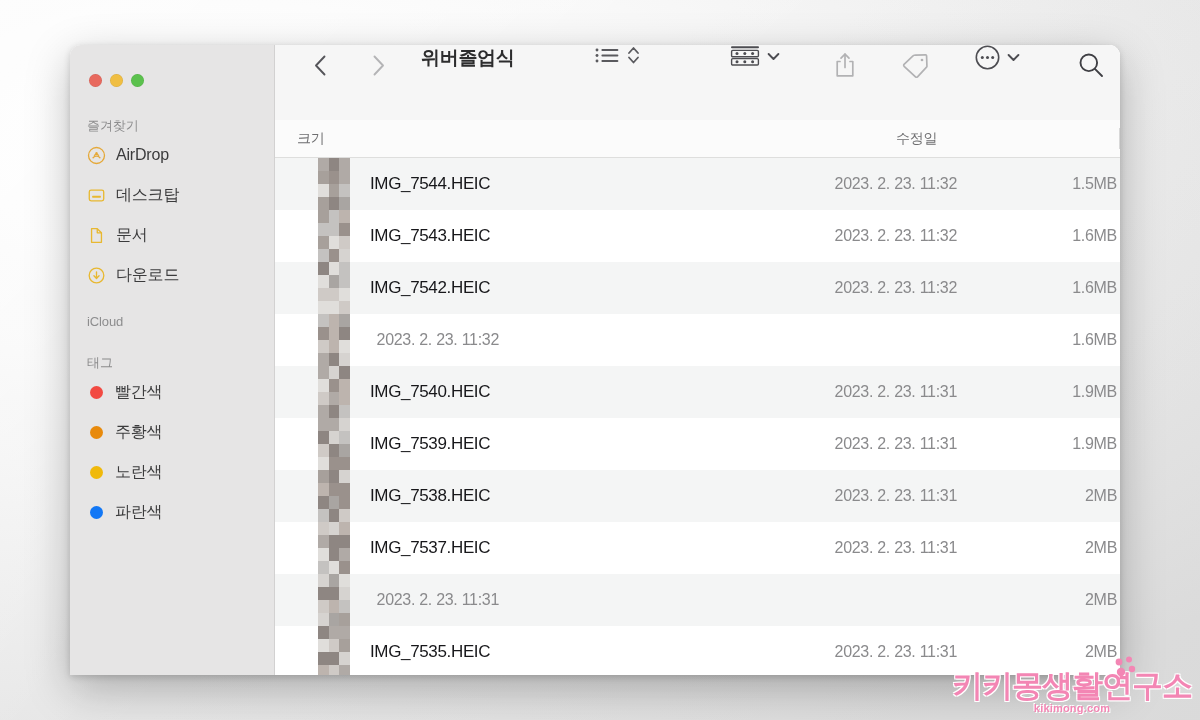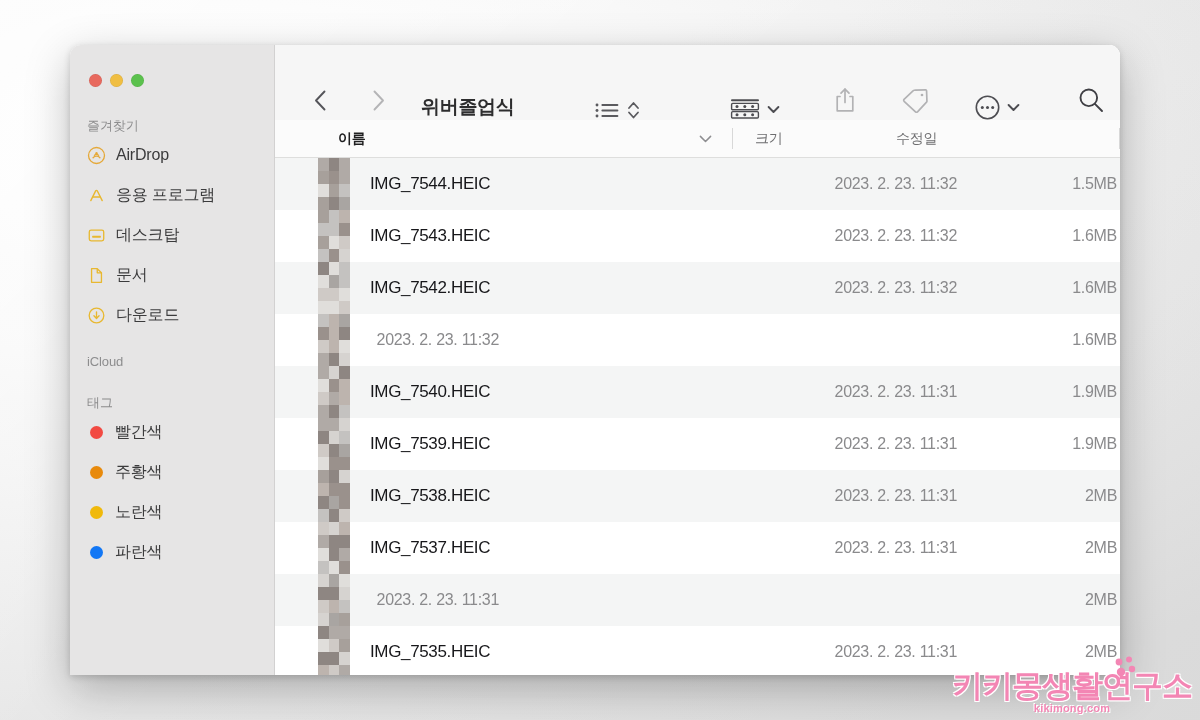--- a/index.html
+++ b/index.html
@@ -64,21 +64,21 @@
   .tag-dot { width:13px; height:13px; border-radius:50%; margin-left:3px; flex:0 0 13px; }
   .sb-tag { display:flex; align-items:center; gap:12px; height:40px; padding-left:17px;
             font-size:16px; color:#3b3b3c; letter-spacing:-.2px; }
 
   
   #main { flex:1; display:flex; flex-direction:column; min-width:0; background:#fff; }
 
   #toolbar {
     height:75px; flex:0 0 75px;
     background:#f6f6f6;
-    display:flex; align-items:flex-end;
+    display:flex; align-items:flex-start;
     padding:0 16px 0 28px;
     gap:6px;
   }
   .tb-btn { display:flex; align-items:center; justify-content:center; height:40px; }
   .nav-chev { width:34px; }
   #window-title {
     font-size:19px; font-weight:700; color:#2d2d2e;
     margin-left:20px; letter-spacing:-.3px; white-space:nowrap;
   }
   .tb-spacer { flex:1; }
@@ -169,29 +169,20 @@
         <svg width="19" height="19" viewBox="0 0 20 20">
           <circle cx="10" cy="10" r="8.4" fill="none" stroke="#e5a93a" stroke-width="1.4"></circle>
           <path d="M6.4 12.4a4.6 4.6 0 0 1 7.2 0" fill="none" stroke="#e5a93a" stroke-width="1.4" stroke-linecap="round"></path>
           <path d="M7.8 9.8a2.8 2.8 0 0 1 4.4 0" fill="none" stroke="#e5a93a" stroke-width="1.4" stroke-linecap="round"></path>
           <circle cx="10" cy="7.6" r="1.25" fill="#e5a93a"></circle>
         </svg>
       </span>
       <span>AirDrop</span>
     </div>
 
-    <div class="sb-item">
-      <span class="sb-icon">
-        <svg width="19" height="19" viewBox="0 0 20 20">
-          <path d="M4 15.4 9.1 5.2a1 1 0 0 1 1.8 0L16 15.4" fill="none" stroke="#e8b830" stroke-width="1.5" stroke-linecap="round"></path>
-          <path d="M6.3 11.6h7.4" fill="none" stroke="#e8b830" stroke-width="1.5" stroke-linecap="round"></path>
-        </svg>
-      </span>
-      <span>응용 프로그램</span>
-    </div>
 
     <div class="sb-item">
       <span class="sb-icon">
         <svg width="19" height="19" viewBox="0 0 20 20">
           <rect x="2.4" y="4.4" width="15.2" height="11.2" rx="1.9" fill="none" stroke="#e8b830" stroke-width="1.4"></rect>
           <rect x="5.4" y="10.2" width="9.2" height="2.1" rx=".6" fill="#e8b830"></rect>
         </svg>
       </span>
       <span>데스크탑</span>
     </div>
@@ -327,27 +318,20 @@
 
       <div class="tb-btn">
         <svg width="26" height="26" viewBox="0 0 26 26">
           <circle cx="10.8" cy="10.8" r="8.3" fill="none" stroke="#3f3f44" stroke-width="1.9"></circle>
           <path d="M16.9 16.9 24 24" fill="none" stroke="#3f3f44" stroke-width="1.9" stroke-linecap="round"></path>
         </svg>
       </div>
     </div>
 
     <div id="col-header">
-      <div class="col" id="col-name">
-        <span>이름</span>
-        <svg class="sortchev" width="13" height="8" viewBox="0 0 13 8">
-          <path d="M1.4 1.4 6.5 6.5 11.6 1.4" fill="none" stroke="#8e8e91" stroke-width="1.5" stroke-linecap="round" stroke-linejoin="round"></path>
-        </svg>
-        <span class="sep"></span>
-      </div>
       <div class="col" id="col-size">
         <span>크기</span>
       </div>
       <div class="col" id="col-date">
         <span>수정일</span>
         <span class="sep"></span>
       </div>
     </div>
 
     <div id="file-list">

